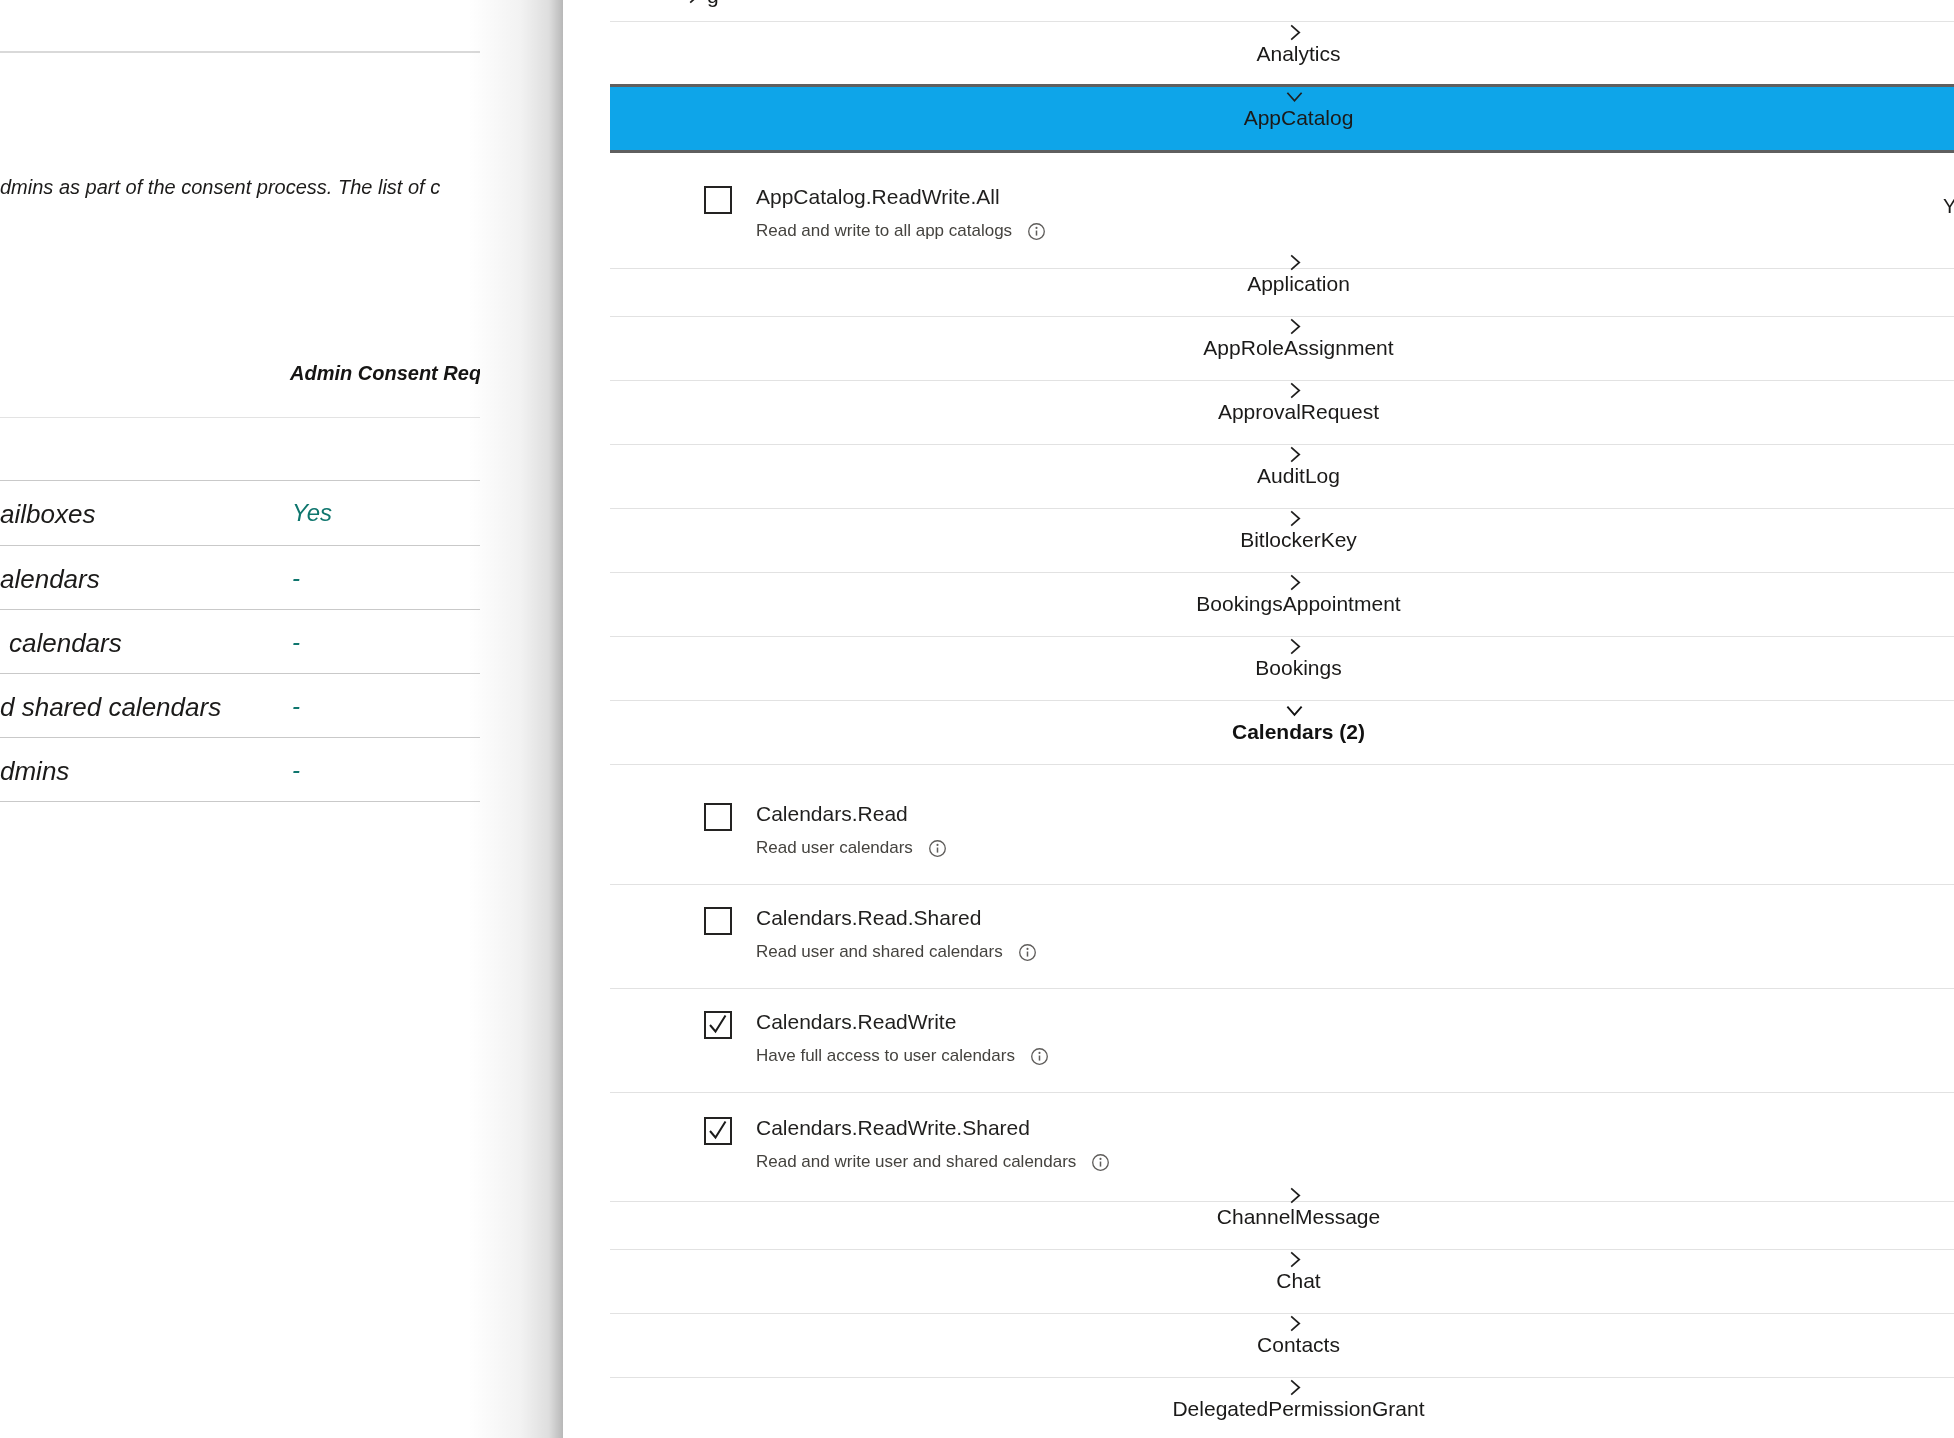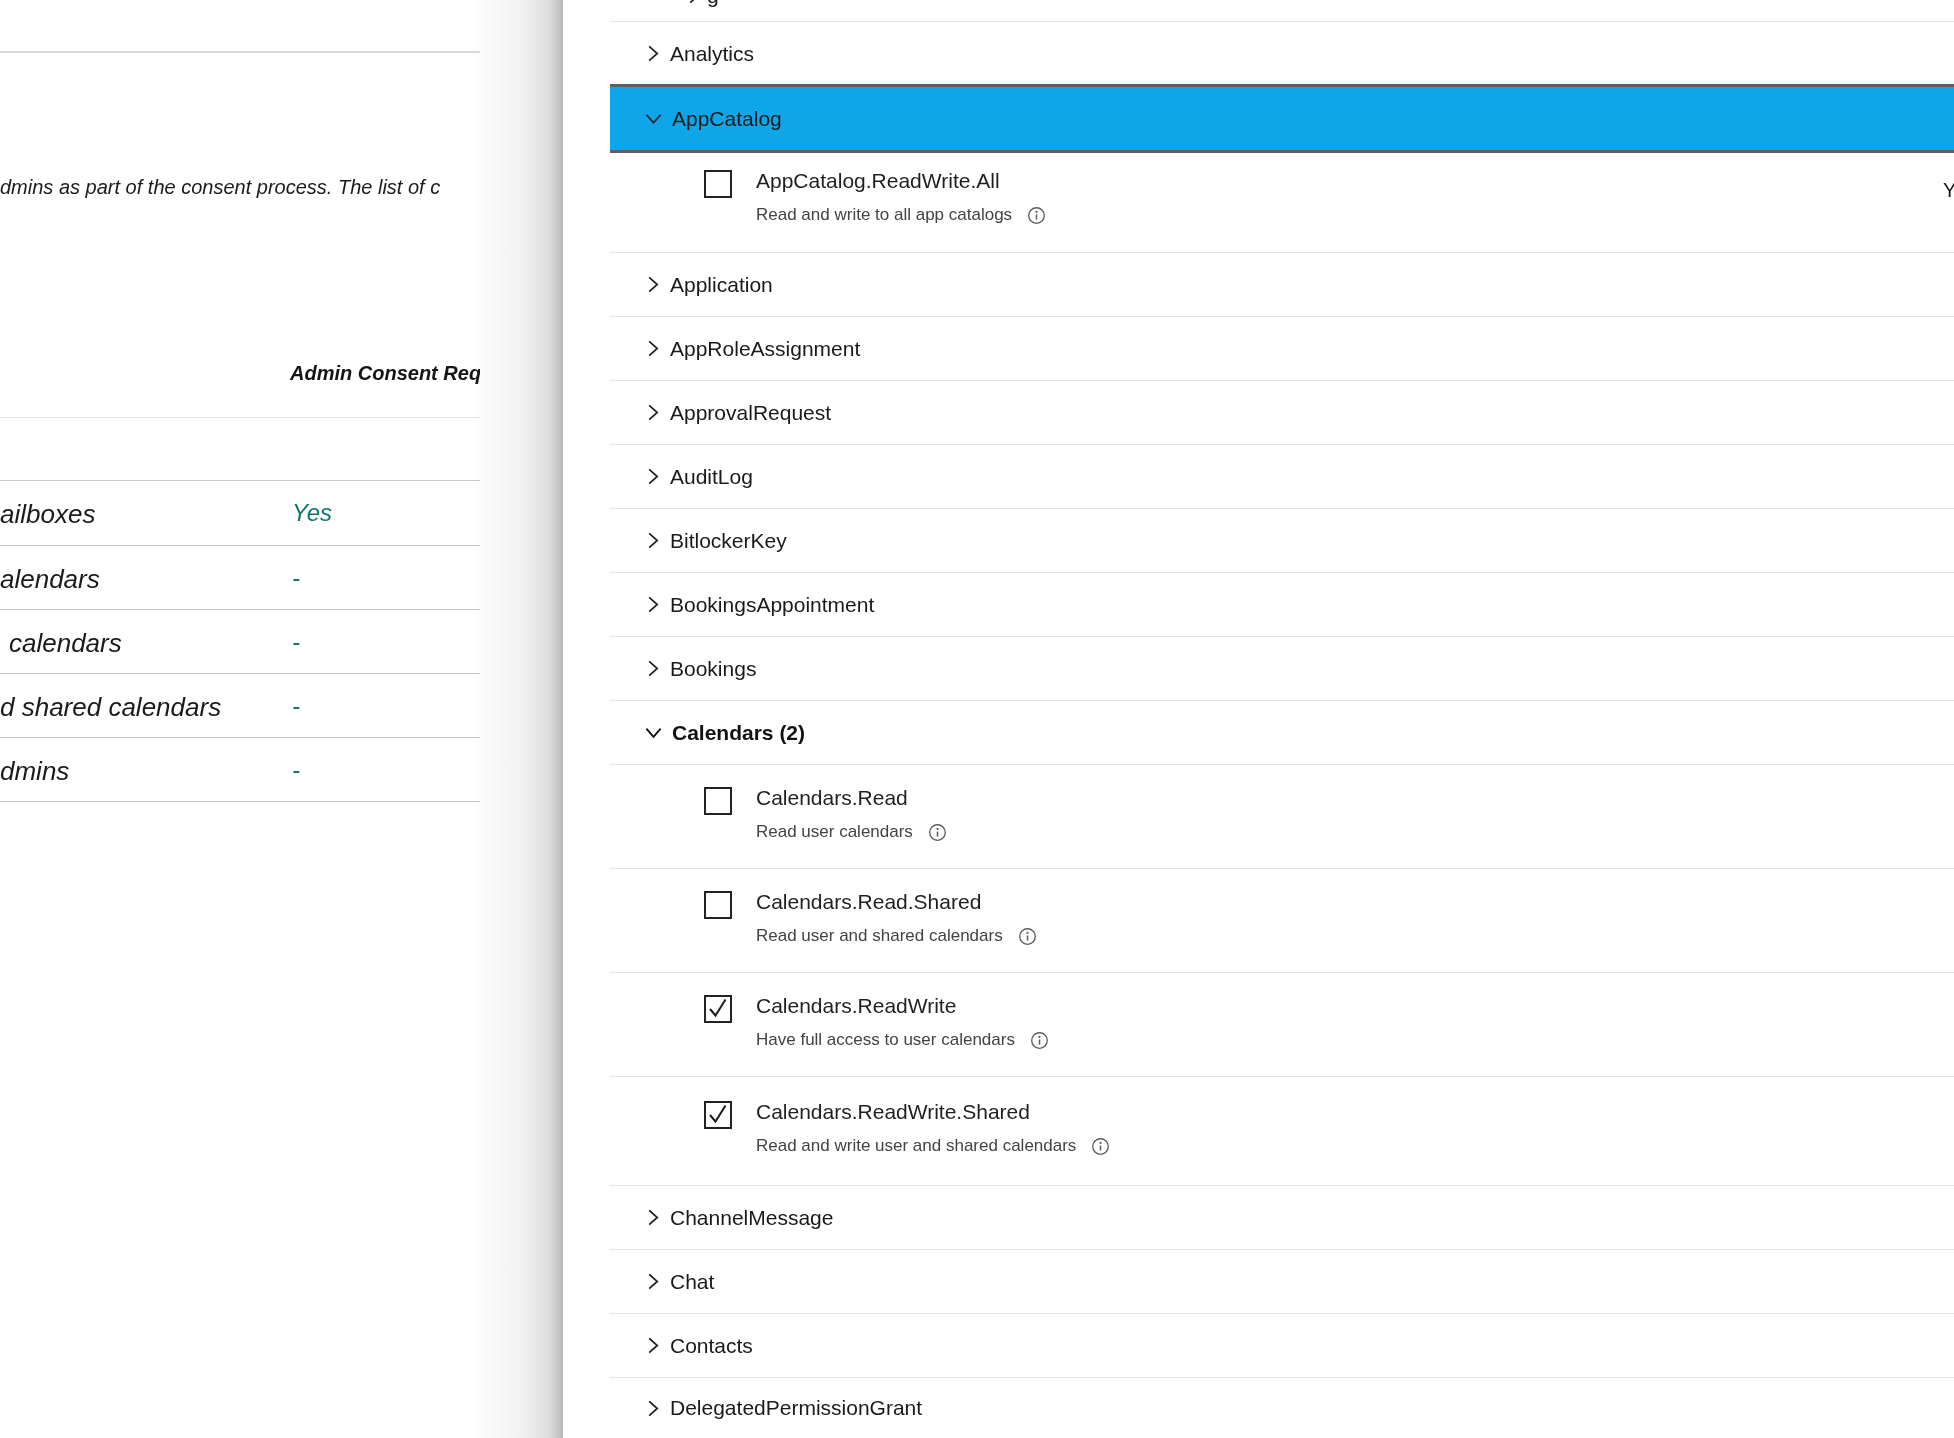--- a/index.html
+++ b/index.html
@@ -16,26 +16,26 @@
   .u-rowlabel{position:absolute;font-size:26px;white-space:nowrap;color:#1b1a19;}
   .u-rowval{position:absolute;left:292px;font-size:24px;white-space:nowrap;color:#0f766e;}
 
   
   #panel-shadow{position:absolute;left:468px;top:0;width:95px;height:1438px;
     background:linear-gradient(to right,rgba(0,0,0,0) 0%,rgba(0,0,0,0.05) 55%,rgba(0,0,0,0.13) 85%,rgba(0,0,0,0.28) 100%);}
 
   
   #panel{position:absolute;left:563px;top:0;width:1391px;height:1438px;background:#fff;overflow:hidden;}
   .p-row{position:absolute;left:47px;right:0;box-sizing:border-box;}
-  .cat-row{display:flex;align-items:center;padding-left:33px;border-bottom:1px solid #e2e2e2;cursor:pointer;}
+  .cat-row{display:flex;align-items:center;padding-left:33px;border-bottom:1px solid #e2e2e2;cursor:pointer;flex-direction:column;}
   .cat-row .chev{flex:0 0 auto;display:flex;margin-right:8px;}
   .cat-label{font-size:21px;color:#1b1a19;white-space:nowrap;}
   .cat-label.bold{font-weight:700;color:#111;}
   .gray-head{background:#0ea5e9;border-top:3px solid #5f5f5f;border-bottom:3px solid #5f5f5f;}
-  .perm-row{border-bottom:1px solid #e2e2e2;}
+  .perm-row{border-bottom:1px solid #e2e2e2;margin-top:16px;}
   .checkbox{position:absolute;left:94px;width:24px;height:24px;border:2px solid #242322;background:#fff;cursor:pointer;}
   .checkbox svg{position:absolute;left:-1px;top:-3px;}
   .perm-title{position:absolute;left:146px;font-size:21px;color:#201f1e;white-space:nowrap;}
   .perm-desc{position:absolute;left:146px;font-size:17px;color:#45433f;white-space:nowrap;display:flex;align-items:center;gap:15px;}
   .info-icon{display:inline-flex;cursor:pointer;}
   .partial-top{overflow:hidden;border-bottom:1px solid #e3e3e3;}
   .frag-chev{position:absolute;left:74px;top:-14px;}
   .frag-letter{position:absolute;left:97px;top:-16px;font-size:21px;color:#1b1a19;}
   .y-frag{position:absolute;right:0;top:26px;width:11px;height:28px;overflow:hidden;font-size:20px;color:#1b1a19;}
 </style>

